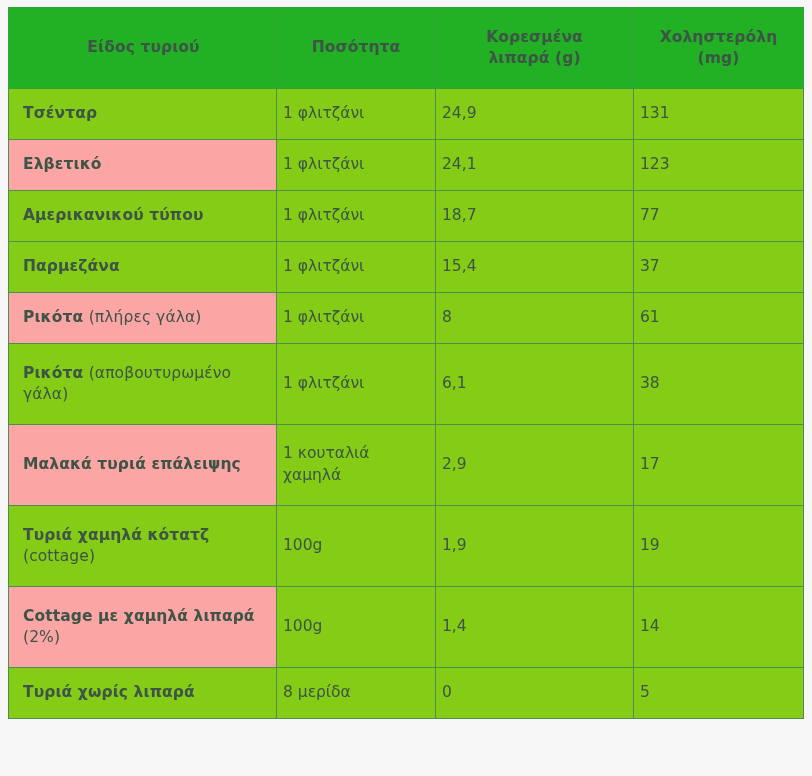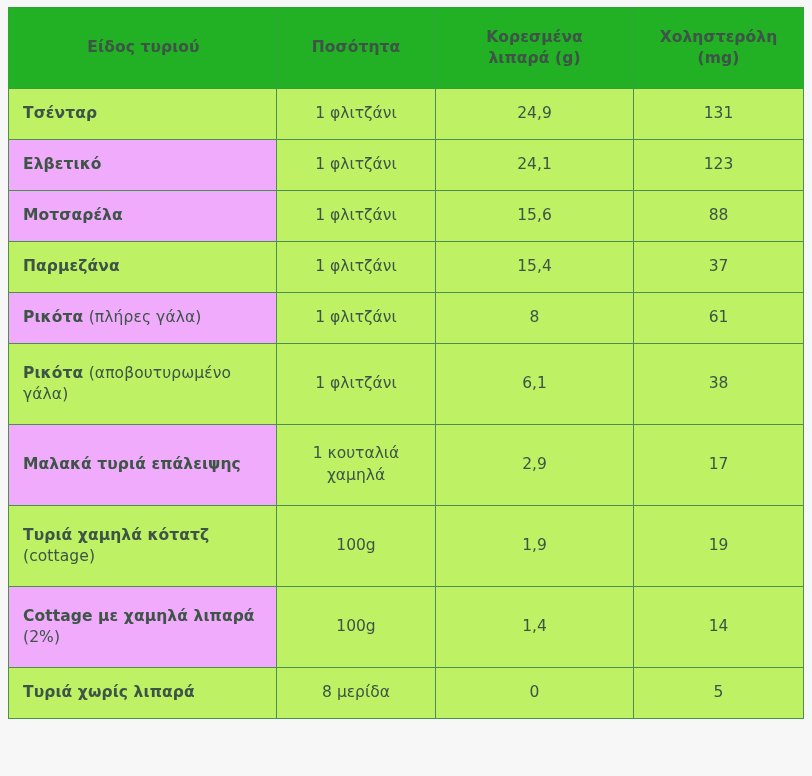--- a/index.html
+++ b/index.html
@@ -42,36 +42,35 @@
     border: 1px solid #34a03a;
     letter-spacing: .1px;
   }
   thead th.th-name { padding-left: 10px; }
 
   tbody td {
     border: 1px solid #4c8f4f;
     color: #3d5446;
     font-size: 15.5px;
     vertical-align: middle;
-    background: #bef264;
+    background: #84cc16;
   }
   tbody td.cell-name {
     text-align: left;
     padding: 8px 10px 8px 14px;
     font-weight: bold;
     line-height: 1.38;
     letter-spacing: .1px;
   }
   tbody tr.alt td.cell-name {
-    background: #f0abfc;
+    background: #fca5a5;
   }
   tbody td.cell-qty,
   tbody td.cell-fat,
   tbody td.cell-chol {
-    text-align: center;
     padding: 8px 6px;
     font-weight: normal;
     line-height: 1.4;
   }
   tbody td.cell-name .note {
     font-weight: normal;
   }
   tbody tr.r-1 td, tbody tr.r-2 td, tbody tr.r-3 td,
   tbody tr.r-4 td, tbody tr.r-5 td, tbody tr.r-6 td,
   tbody tr.r-11 td { height: 51px; }
@@ -116,27 +115,27 @@
         <td class="cell-chol">131</td>
       </tr>
 
       <tr class="r-2 alt">
         <td class="cell-name"><span>Ελβετικό</span> <span class="note"></span></td>
         <td class="cell-qty"><span>1 φλιτζάνι</span><span></span></td>
         <td class="cell-fat">24,1</td>
         <td class="cell-chol">123</td>
       </tr>
 
+      <tr class="r-3">
+        <td class="cell-name"><span>Αμερικανικού τύπου</span> <span class="note"></span></td>
+        <td class="cell-qty"><span>1 φλιτζάνι</span><span></span></td>
+        <td class="cell-fat">18,7</td>
+        <td class="cell-chol">77</td>
+      </tr>
 
-      <tr class="r-4 alt">
-        <td class="cell-name"><span>Μοτσαρέλα</span> <span class="note"></span></td>
-        <td class="cell-qty"><span>1 φλιτζάνι</span><span></span></td>
-        <td class="cell-fat">15,6</td>
-        <td class="cell-chol">88</td>
-      </tr>
 
       <tr class="r-5">
         <td class="cell-name"><span>Παρμεζάνα</span> <span class="note"></span></td>
         <td class="cell-qty"><span>1 φλιτζάνι</span><span></span></td>
         <td class="cell-fat">15,4</td>
         <td class="cell-chol">37</td>
       </tr>
 
       <tr class="r-6 alt">
         <td class="cell-name"><span>Ρικότα</span> <span class="note">(πλήρες γάλα)</span></td>

